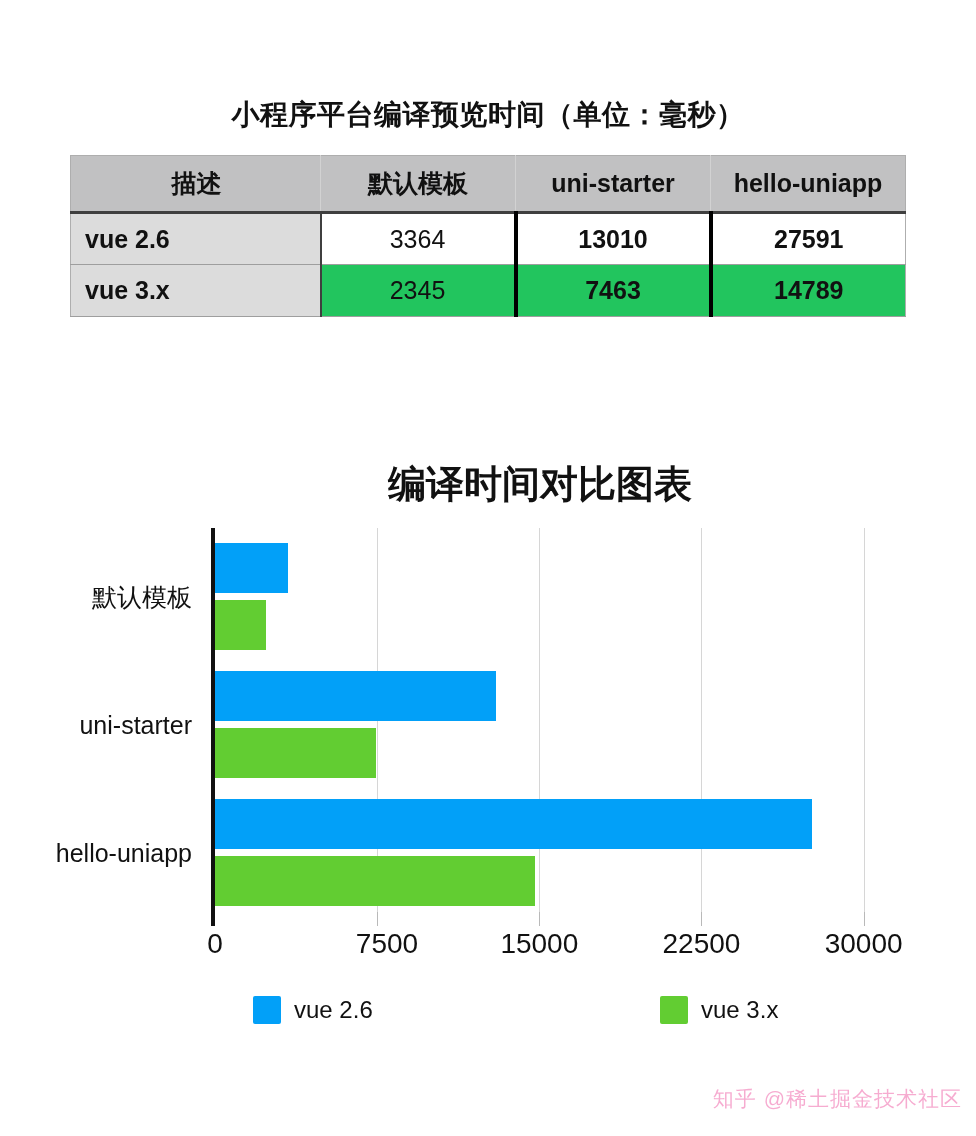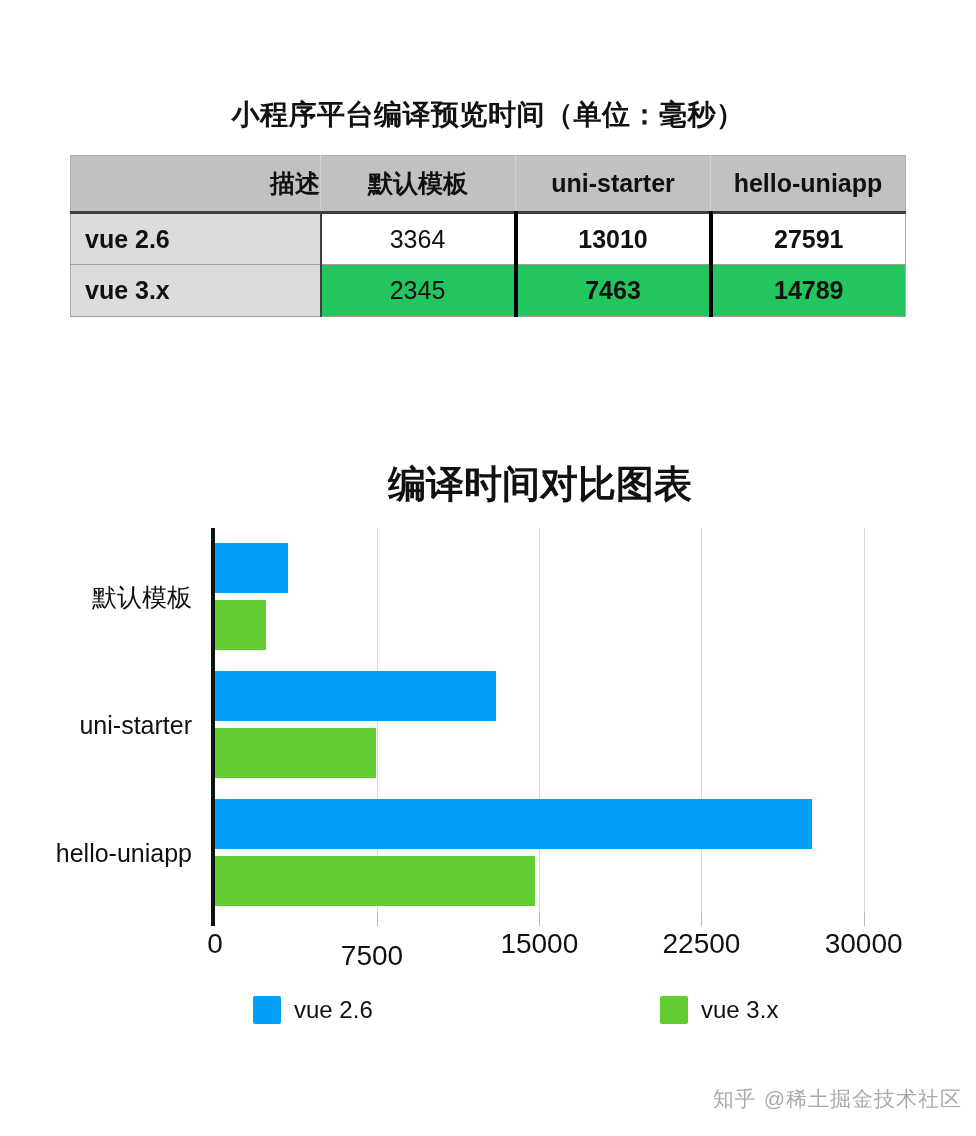--- a/index.html
+++ b/index.html
@@ -29,21 +29,21 @@
     border: 1px solid #aeaeae;
     font-size: 25px;
   }
   table.cmp col.c0 { width: 250px; }
   table.cmp col.c1, table.cmp col.c2, table.cmp col.c3 { width: 195px; }
   table.cmp th {
     height: 57px; background: #c1c1c2; font-weight: 700;
     text-align: center; border-bottom: 3px solid #3f3f3f;
   }
   table.cmp th + th { border-left: 1px solid #d2d2d2; }
-  table.cmp th.first { text-align: right; padding-left: 2px; }
+  table.cmp th.first { text-align: center; padding-left: 2px; }
   table.cmp td { height: 52px; border-bottom: 1px solid #9e9e9e; }
   table.cmp td.label {
     background: #dcdcdc; font-weight: 700; text-align: left;
     padding-left: 14px; border-right: 2px solid #3f3f3f;
   }
   table.cmp td.data { text-align: center; background: #fff; }
   table.cmp td.data + td.data { border-left: 4px solid #000000; font-weight: bold; }
   table.cmp tr.alt td.data { background: #22c55e; }
   
   .plot {
@@ -82,21 +82,21 @@
   
   .legend-item {
     position: absolute; top: 996px;
     display: flex; align-items: center; height: 28px;
   }
   .legend-swatch { width: 28px; height: 28px; border-radius: 2px; }
   .legend-label { margin-left: 13px; font-size: 24px; }
   
   .watermark {
     position: absolute; top: 1085px; right: 14px;
-    font-size: 21px; color: #404040; opacity: .45; letter-spacing: 1px;
+    font-size: 21px; color: #ec4899; opacity: .45; letter-spacing: 1px;
   }
 </style>
 </head>
 <body>
 
 <div class="page">
 
   <h1 class="page-title">小程序平台编译预览时间（单位：毫秒）</h1>
 
   <table class="cmp">
@@ -156,21 +156,21 @@
       <div class="tickmark" style="left: 67.5676%;"></div>
       <div class="gridline" style="left: 90.0901%;"></div>
       <div class="tickmark" style="left: 90.0901%;"></div>
     </div>
 
   <div id="chart-extras"></div>
 
   <div class="watermark">知乎 @稀土掘金技术社区</div>
 
 <div class="tick-label" style="left: 215px;">0</div>
-    <div class="tick-label" style="left: 372px; margin-top: 12px;">7500</div>
+    <div class="tick-label" style="left: 387px;">7500</div>
     <div class="tick-label" style="left: 539.324px;">15000</div>
     <div class="tick-label" style="left: 701.486px;">22500</div>
     <div class="tick-label" style="left: 863.649px;">30000</div>
     <div class="cat-label" style="top: 596.5px;">默认模板</div>
     <div class="cat-label" style="top: 724.5px;">uni-starter</div>
     <div class="cat-label" style="top: 852.5px;">hello-uniapp</div>
     <div class="legend-item" style="left: 253px;">
       <span class="legend-swatch" style="background: rgb(2, 160, 248);"></span>
       <span class="legend-label">vue 2.6</span>
     </div>

